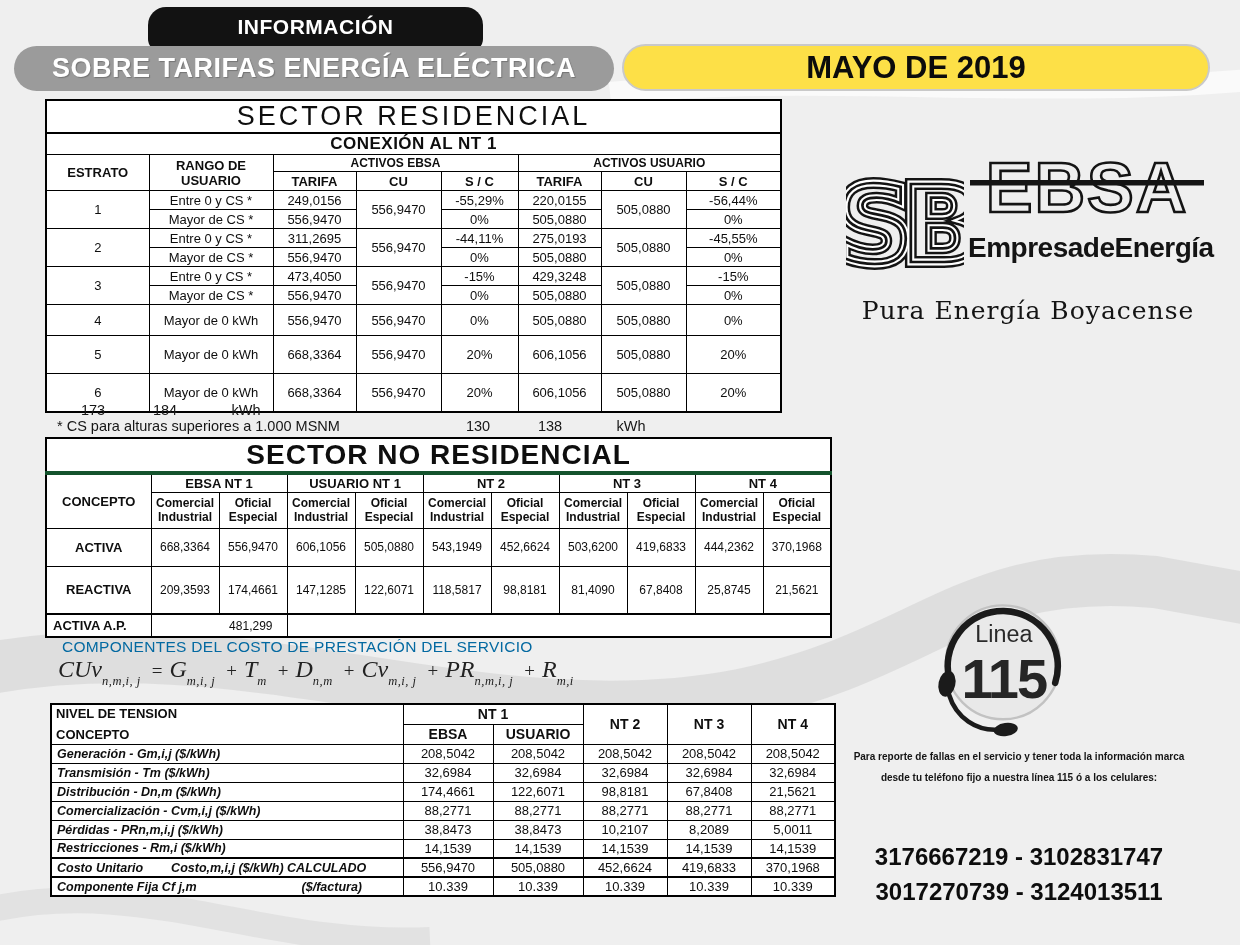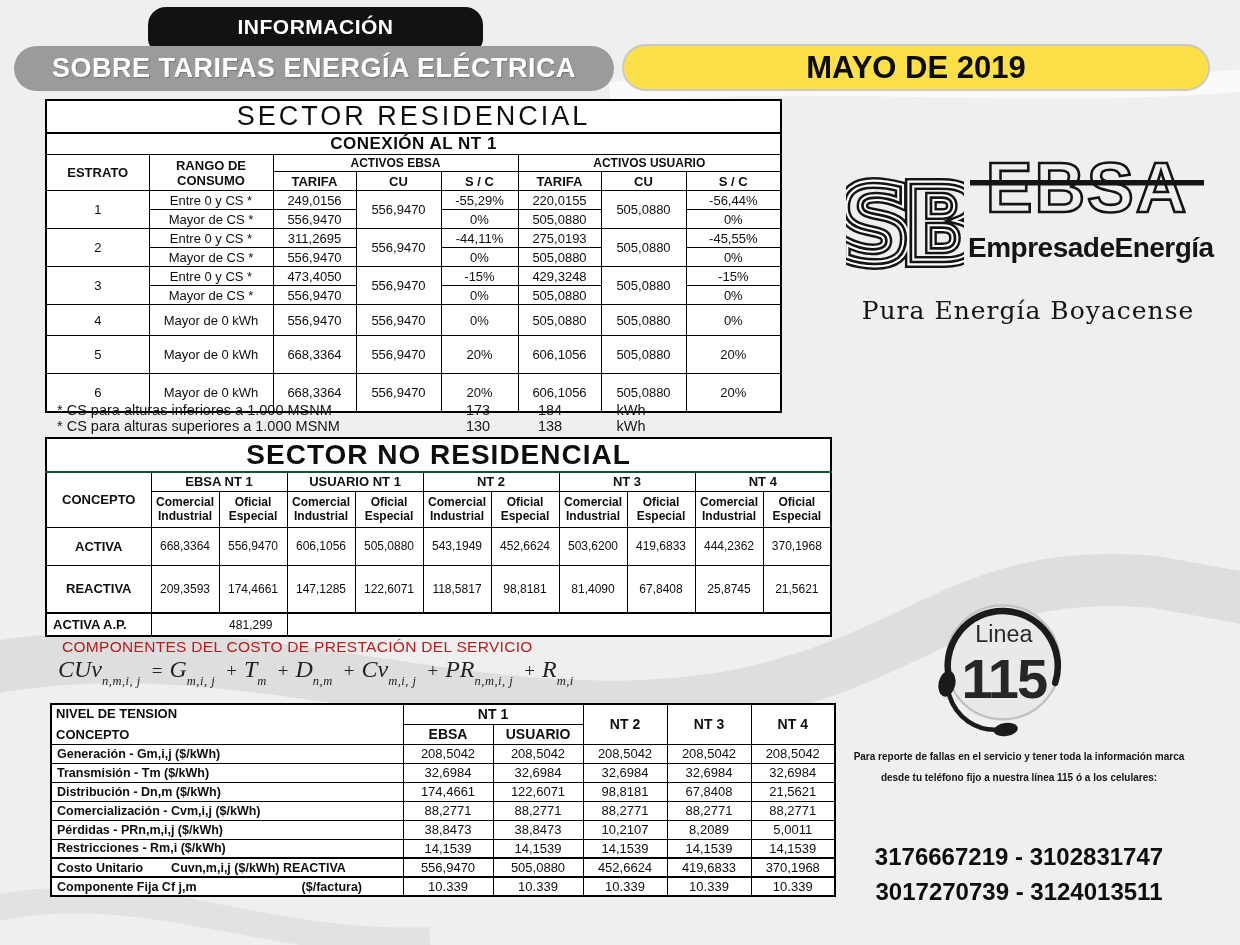--- a/index.html
+++ b/index.html
@@ -41,46 +41,46 @@
   .res-tall td { height:38px; }
 
   .footnotes { position:absolute; left:57px; top:402px; width:700px; font-size:14.5px; color:#161616; }
   .fn-line { display:flex; line-height:16px; }
   .fn-label { width:385px; }
   .fn-v { width:72px; text-align:center; }
   .fn-u { width:90px; text-align:center; }
 
   
   .nores-table { position:absolute; left:45px; top:437px; width:785px; }
-  .nores-title td { font-size:28px; font-weight:bold; letter-spacing:1px; height:33px; border-bottom:2px solid #14532d; }
+  .nores-title td { font-size:28px; font-weight:bold; letter-spacing:1px; height:33px; border-bottom:4px solid #14532d; }
   .nores-table th { font-weight:bold; }
   .ng { font-size:13px; height:19px; }
   .nsub { font-size:12px; height:36px; white-space:pre-line; line-height:14px; font-weight:bold; }
   .ncpt { font-size:13px; }
   .nval { font-size:12px; }
   .nr-activa td { height:38px; }
   .nr-reactiva td { height:48px; }
   .nr-ap td, .nr-ap th { height:23px; border-top:2px solid #000; }
   .nr-ap .apval { text-align:right; padding-right:14px; font-size:12px; }
 
   
-  .comp-head { position:absolute; left:62px; top:638px; font-size:15.5px; color:#b91c1c; letter-spacing:.3px; }
+  .comp-head { position:absolute; left:62px; top:638px; font-size:15.5px; color:#0369a1; letter-spacing:.3px; }
   .formula { position:absolute; left:58px; top:656px; font-family:"Liberation Serif", serif;
     font-style:italic; font-size:24px; color:#222; }
   .formula .fsub { font-size:12.5px; position:relative; top:8px; margin-right:4px; letter-spacing:.5px; }
   .formula .fop { font-style:normal; font-size:19px; margin:0 1px; }
 
   
   .ten-table { position:absolute; left:50px; top:703px; width:784px; }
   .ten-table th { font-weight:bold; }
   .t-headcell { vertical-align:middle;margin-left:44px; }
   .t-headcell .tc { display:flex; flex-direction:column; justify-content:space-between;
     height:38px; padding:1px 4px; font-size:13px; font-weight:bold; text-align:left; }
   .t-h { font-size:14px; height:20px; }
-  .ten-table th.rowlab { text-align:left; padding-left:5px; font-size:12.5px; height:19px; }
+  .ten-table th.rowlab { text-align:left; padding-left:5px; font-size:12.5px; height:19px;font-style:italic; }
   .ten-table td.tval { font-size:13px; height:19px; }
   .t-sep td, .t-sep th { border-top:2px solid #000; }
   .lab2 { margin-left:28px; }
   .lab2b { margin-left:105px; }
 
   
   .brand-sub { position:absolute; left:968px; top:232px; width:250px; font-weight:bold;
     font-size:28px; color:#141414; letter-spacing:-.5px; line-height:31px; }
   .slogan { position:absolute; left:858px; top:296px; width:340px; text-align:center;
     font-family:"DejaVu Serif", serif; font-size:25px; color:#141414; letter-spacing:1px; }
@@ -121,21 +121,21 @@
       </colgroup>
       <tbody>
           <tr class="res-title">
             <td colspan="8">SECTOR RESIDENCIAL</td>
           </tr>
       <tr class="res-sub">
             <td colspan="8">CONEXIÓN AL  NT  1</td>
           </tr>
       <tr class="res-h1">
         <th rowspan="2" style="font-size:13px">ESTRATO</th>
-        <th rowspan="2" style="font-size:13px">RANGO DE CONSUMO</th>
+        <th rowspan="2" style="font-size:13px">RANGO DE USUARIO</th>
         <th colspan="3">ACTIVOS EBSA</th>
         <th colspan="3">ACTIVOS USUARIO</th>
       </tr>
       <tr class="res-h2">
         <th>TARIFA</th>
         <th>CU</th>
         <th>S / C</th>
         <th>TARIFA</th>
         <th>CU</th>
         <th>S / C</th>
@@ -223,21 +223,20 @@
         <td>20%</td>
         <td>606,1056</td>
         <td>505,0880</td>
         <td>20%</td>
       </tr>
     </tbody>
       </table>
 
     <div class="footnotes">
       <div class="fn-line">
-        <span class="fn-label">* CS para alturas inferiores  a 1.000 MSNM</span>
         <span class="fn-v">173</span>
         <span class="fn-v">184</span>
         <span class="fn-u">kWh</span>
       </div>
       <div class="fn-line">
         <span class="fn-label">* CS para alturas superiores a 1.000 MSNM</span>
         <span class="fn-v">130</span>
         <span class="fn-v">138</span>
         <span class="fn-u">kWh</span>
       </div>
@@ -410,21 +409,21 @@
       </tr>
       <tr>
         <th class="rowlab">Restricciones - Rm,i ($/kWh)</th>
         <td class="tval">14,1539</td>
         <td class="tval">14,1539</td>
         <td class="tval">14,1539</td>
         <td class="tval">14,1539</td>
         <td class="tval">14,1539</td>
       </tr>
       <tr class="t-sep">
-        <th class="rowlab"><span>Costo Unitario</span><span class="lab2">Cuvn,m,i,j  ($/kWh) REACTIVA</span></th>
+        <th class="rowlab"><span>Costo Unitario</span><span class="lab2">Costo,m,i,j  ($/kWh) CALCULADO</span></th>
         <td class="tval">556,9470</td>
         <td class="tval">505,0880</td>
         <td class="tval">452,6624</td>
         <td class="tval">419,6833</td>
         <td class="tval">370,1968</td>
       </tr>
       <tr class="t-sep">
         <th class="rowlab"><span>Componente Fija Cf j,m</span><span class="lab2b">($/factura)</span></th>
         <td class="tval">10.339</td>
         <td class="tval">10.339</td>

